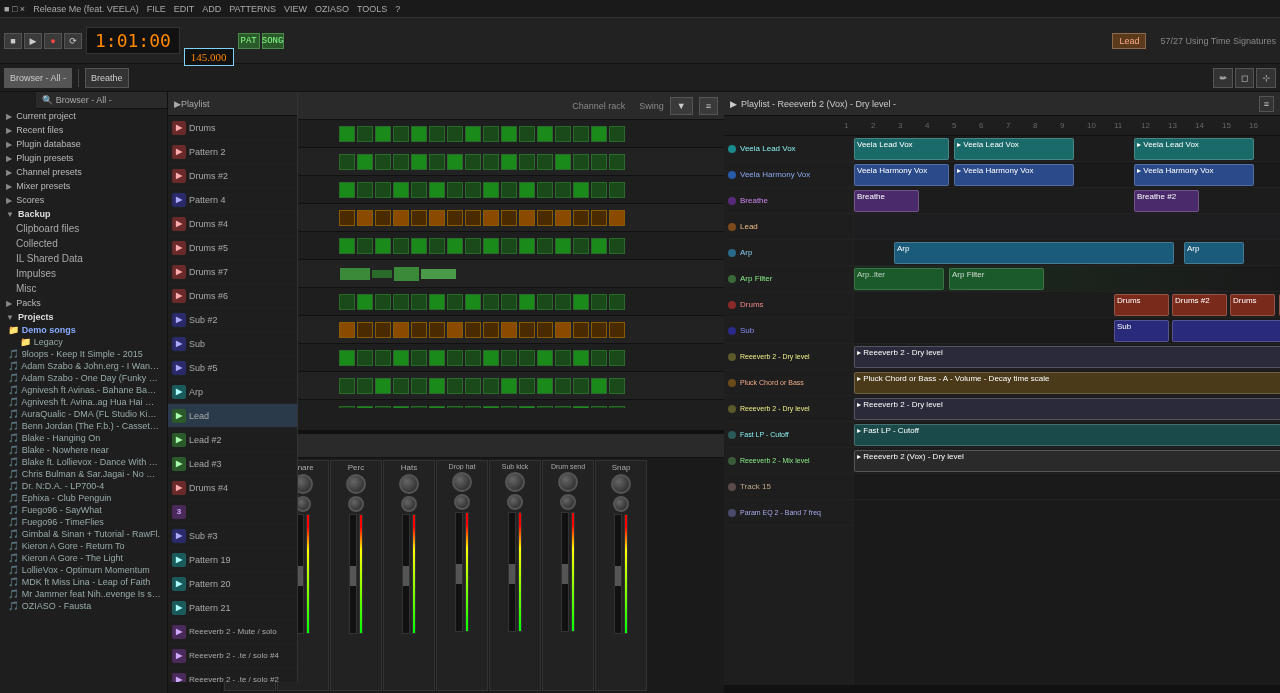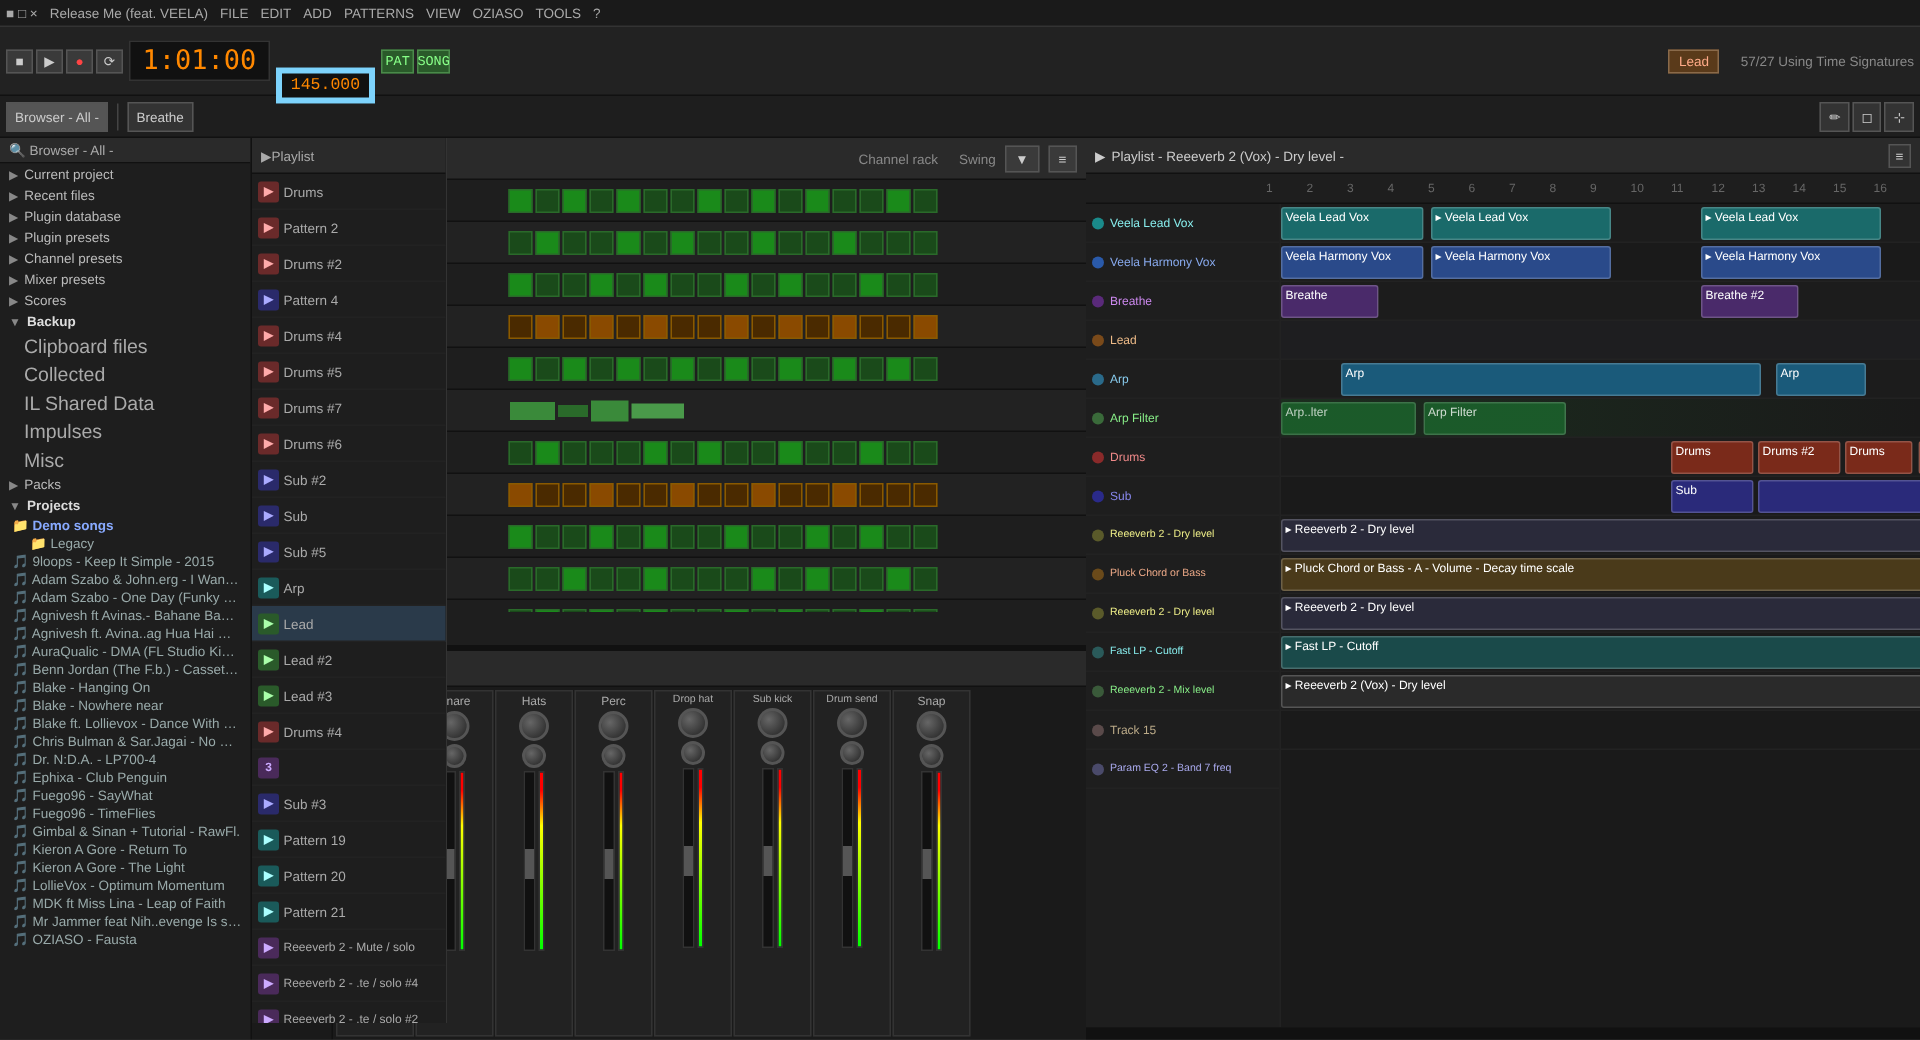--- a/index.html
+++ b/index.html
@@ -6,40 +6,40 @@
     body { background: #2a2a2a; color: #ccc; font-family: 'Arial', sans-serif; font-size: 10px; overflow: hidden; width: 1280px; height: 693px; }
     
     
     #top-menu { background: #1a1a1a; height: 18px; display: flex; align-items: center; padding: 0 4px; gap: 8px; border-bottom: 1px solid #333; }
     #top-menu span { font-size: 9px; color: #aaa; cursor: pointer; }
     
     
     #transport { background: #222; height: 46px; display: flex; align-items: center; padding: 0 4px; gap: 4px; border-bottom: 1px solid #111; }
     .transport-btn { background: #3a3a3a; border: 1px solid #555; color: #ccc; width: 18px; height: 16px; font-size: 9px; cursor: pointer; display: flex; align-items: center; justify-content: center; }
     .time-display { background: #111; color: #f80; font-size: 18px; font-family: monospace; padding: 2px 8px; border: 1px solid #333; min-width: 90px; text-align: center; }
-    .bpm-display { background: #111; color: #f80; font-size: 11px; font-family: Liberation Mono, monospace; padding: 2px 6px; border: 4px solid #7dd3fc; margin-top: 32px; }
+    .bpm-display { background: #111; color: #f80; font-size: 11px; font-family: Liberation Serif, serif; padding: 2px 6px; border: 1px solid #7dd3fc; margin-top: 32px; }
     .transport-group { display: flex; align-items: center; gap: 2px; }
     .green-btn { background: #2a5a2a; border: 1px solid #4a8a4a; color: #8f8; width: 22px; height: 16px; font-size: 9px; cursor: pointer; display: flex; align-items: center; justify-content: center; font-family: Liberation Mono, monospace; }
     .channel-btn { background: #5a3a1a; border: 1px solid #8a6a4a; color: #fa8; padding: 0 6px; height: 16px; font-size: 9px; cursor: pointer; }
     
     
     #toolbar2 { background: #1e1e1e; height: 28px; display: flex; align-items: center; padding: 0 4px; gap: 3px; border-bottom: 1px solid #111; }
     .tb2-btn { background: #333; border: 1px solid #555; color: #ccc; height: 20px; padding: 0 5px; font-size: 9px; cursor: pointer; display: flex; align-items: center; }
     .tb2-btn.active { background: #555; }
     
     
     #main { display: flex; height: calc(693px - 46px - 18px - 28px); }
     
     
     #sidebar { width: 168px; background: #1e1e1e; border-right: 1px solid #111; display: flex; flex-direction: column; overflow: hidden; }
-    #sidebar-header { background: #2a2a2a; padding: 3px 6px; font-size: 9px; color: #aaa; display: flex; align-items: center; gap: 4px; border-bottom: 1px solid #111; }
+    #sidebar-header { background: #2a2a2a; padding: 3px 6px; font-size: 9px; color: #aaa; display: flex; align-items: center; gap: 4px; border-bottom: 1px solid #111; margin-left: 36px; }
     .sidebar-item { padding: 2px 6px; font-size: 9px; color: #bbb; cursor: pointer; display: flex; align-items: center; gap: 4px; }
     .sidebar-item.folder { font-weight: bold; color: #ddd; }
     .sidebar-item .arrow { color: #888; font-size: 8px; }
-    .sidebar-sub { padding: 2px 6px 2px 16px; font-size: 13px; color: #aaa; cursor: pointer; }
+    .sidebar-sub { padding: 2px 6px 2px 16px; font-size: 10px; color: #aaa; cursor: pointer; }
     .file-list { overflow-y: auto; flex: 1; }
     .file-item { padding: 1px 6px 1px 8px; font-size: 9px; color: #9aa; cursor: pointer; white-space: nowrap; overflow: hidden; text-overflow: ellipsis; }
     
     
     #center { flex: 1; display: flex; flex-direction: column; overflow: hidden; }
     
     
     #channel-rack { height: 340px; background: #1e1e1e; border-bottom: 2px solid #111; display: flex; flex-direction: column; }
     #channel-rack-header { background: #2a2a2a; height: 28px; display: flex; align-items: center; padding: 0 6px; gap: 6px; border-bottom: 1px solid #111; }
     .rack-btn { background: #3a3a3a; border: 1px solid #555; color: #ccc; height: 18px; padding: 0 6px; font-size: 9px; cursor: pointer; }
@@ -556,33 +556,33 @@
             <div class="mt-knob" style="width:16px;height:16px;"></div>
             <div class="mt-fader-container">
               <div class="mt-fader">
                 <div class="mt-fader-handle"></div>
               </div>
               <div class="mt-fader" style="background:linear-gradient(to top,#0f0,#ff0 70%,#f00 90%);width:4px;"></div>
             </div>
           </div>
 
           <div class="mixer-track">
-            <div class="mt-name">Hats</div>
+            <div class="mt-name">Perc</div>
             <div class="mt-knob"></div>
             <div class="mt-knob" style="width:16px;height:16px;"></div>
             <div class="mt-fader-container">
               <div class="mt-fader">
                 <div class="mt-fader-handle"></div>
               </div>
               <div class="mt-fader" style="background:linear-gradient(to top,#0f0,#ff0 70%,#f00 90%);width:4px;"></div>
             </div>
           </div>
 
           <div class="mixer-track">
-            <div class="mt-name">Perc</div>
+            <div class="mt-name">Hats</div>
             <div class="mt-knob"></div>
             <div class="mt-knob" style="width:16px;height:16px;"></div>
             <div class="mt-fader-container">
               <div class="mt-fader">
                 <div class="mt-fader-handle"></div>
               </div>
               <div class="mt-fader" style="background:linear-gradient(to top,#0f0,#ff0 70%,#f00 90%);width:4px;"></div>
             </div>
           </div>
 

